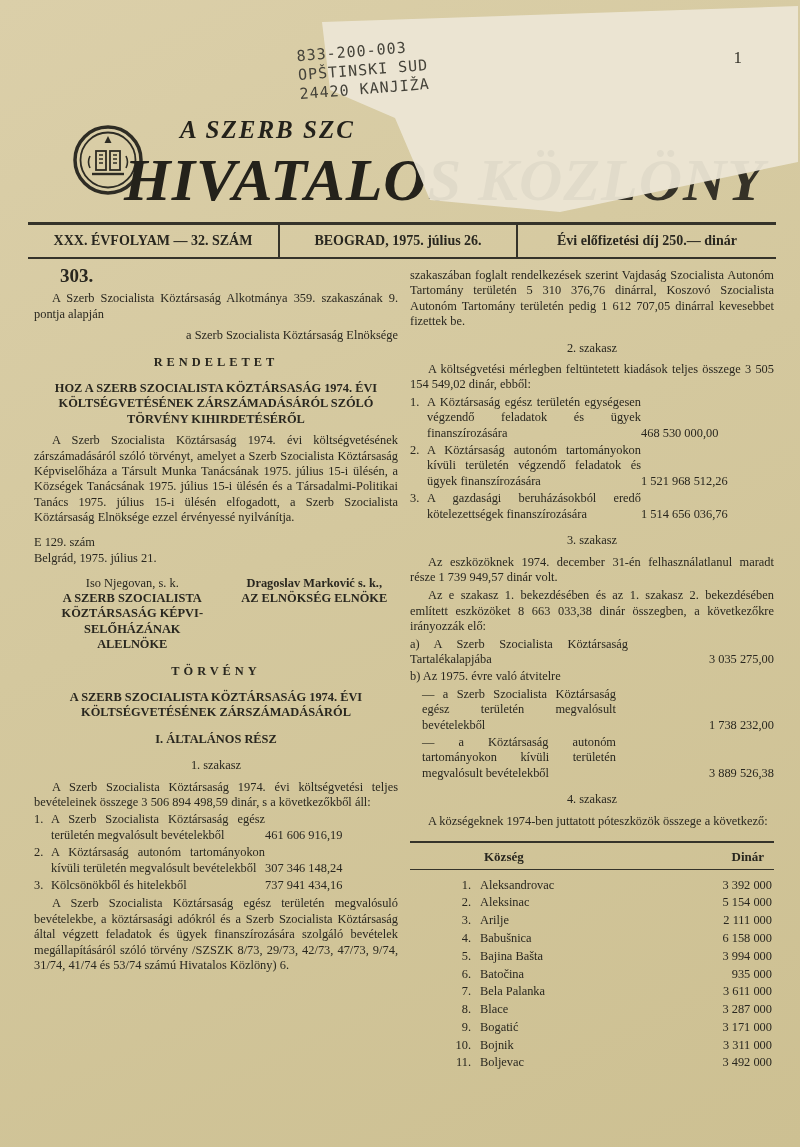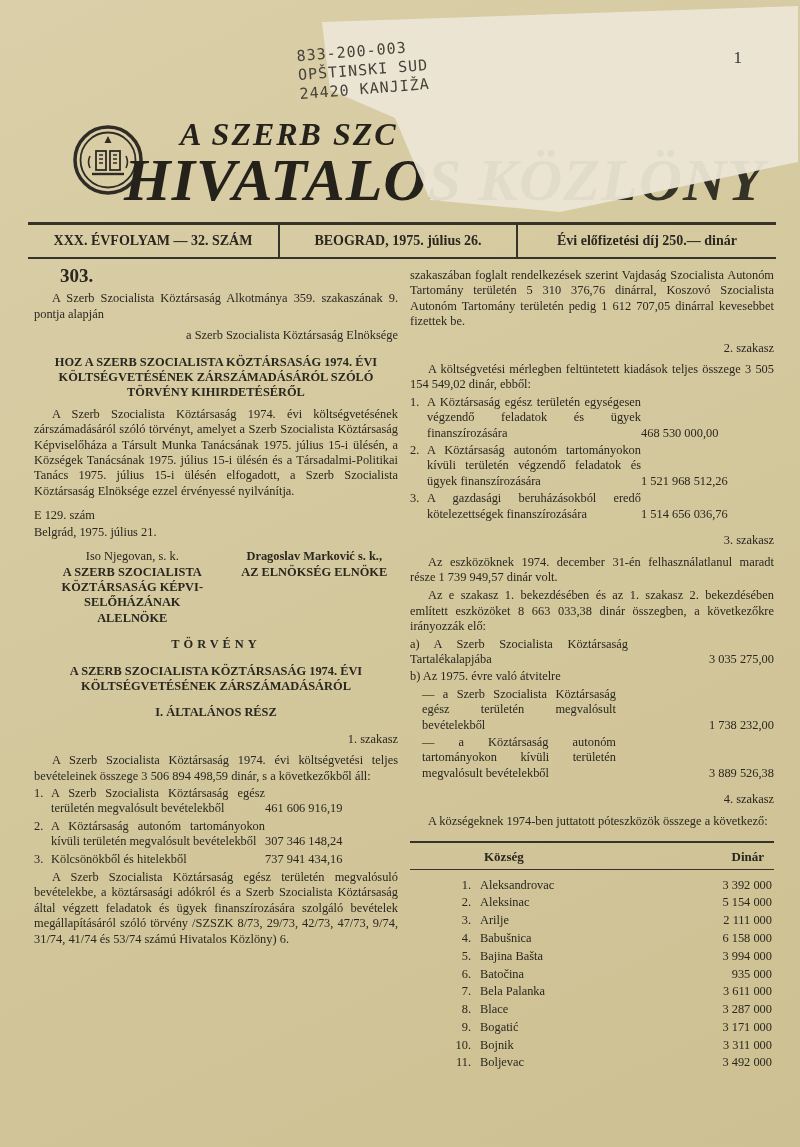--- a/index.html
+++ b/index.html
@@ -33,21 +33,21 @@
   }
   .page-number {
     position: absolute; right: 58px; top: 48px; z-index: 3;
     font-size: 17px; color: #35332a;
   }
 
   .emblem { position: absolute; left: 72px; top: 124px; z-index: 1; }
 
   .masthead-top {
     position: absolute; left: 180px; top: 116px; z-index: 1;
-    font-size: 32px; font-weight: bold; font-style: italic;
+    font-size: 25px; font-weight: bold; font-style: italic;
     letter-spacing: 2px; color: #24221b;
     white-space: nowrap;
   }
   .masthead-main {
     position: absolute; left: 124px; top: 146px; z-index: 1;
     font-size: 60px; font-weight: bold; font-style: italic;
     letter-spacing: 1px; color: #24221b;
     white-space: nowrap;
   }
   .masthead-main .tail { opacity: 0.9; }
@@ -70,21 +70,21 @@
     font-size: 12.4px; line-height: 15.4px; text-align: justify;
     overflow: hidden;
   }
   .col { flex: 1; min-width: 0; }
 
   .article-number { font-size: 19px; font-weight: bold; text-align: left; margin: 0 0 8px 26px; }
   p.body { text-indent: 18px; margin-top: 3px; }
   .centered { text-align: right; text-indent: 0; margin-top: 6px; }
   .heading { text-align: center; font-weight: bold; text-indent: 0; margin: 11px 8px 6px; }
   .spaced { letter-spacing: 4px; }
-  .section-head { text-align: right; text-indent: 0; margin: 11px 0 6px; }
+  .section-head { text-align: center; text-indent: 0; margin: 11px 0 6px; }
   .ref-line { margin-top: 9px; text-align: left; text-indent: 0; }
   .ref-line2 { margin-top: 1px; text-align: left; text-indent: 0; }
 
   .sig-block { margin-top: 9px; }
   .sig-row { display: flex; text-indent: 0; text-align: center; }
   .sig-left { width: 54%; }
   .sig-right { width: 46%; }
   .b { font-weight: bold; }
 
   .amount-item { display: flex; margin-top: 2px; }
@@ -148,20 +148,21 @@
   </div>
 
   <div class="columns">
 
     <div class="col">
       <div class="article-number">303.</div>
 
       <p class="body">A Szerb Szocialista Köztársaság Alkotmánya 359. szakaszának 9. pontja alapján</p>
       <p class="centered">a Szerb Szocialista Köztársaság Elnöksége</p>
 
+      <div class="heading spaced">RENDELETET</div>
       <div class="heading">HOZ A SZERB SZOCIALISTA KÖZTÁRSASÁG 1974. ÉVI KÖLTSÉGVETÉSÉNEK ZÁRSZÁMADÁSÁRÓL SZÓLÓ TÖRVÉNY KIHIRDETÉSÉRŐL</div>
 
       <p class="body">A Szerb Szocialista Köztársaság 1974. évi költségvetésének zárszámadásáról szóló törvényt, amelyet a Szerb Szocialista Köztársaság Képviselőháza a Társult Munka Tanácsának 1975. július 15-i ülésén, a Községek Tanácsának 1975. július 15-i ülésén és a Társadalmi-Politikai Tanács 1975. július 15-i ülésén elfogadott, a Szerb Szocialista Köztársaság Elnöksége ezzel érvényessé nyilvánítja.</p>
 
       <p class="ref-line">E 129. szám</p>
       <p class="ref-line2">Belgrád, 1975. július 21.</p>
 
       <div class="sig-block">
         <div class="sig-row">
           <div class="sig-left">Iso Njegovan, s. k.</div>

